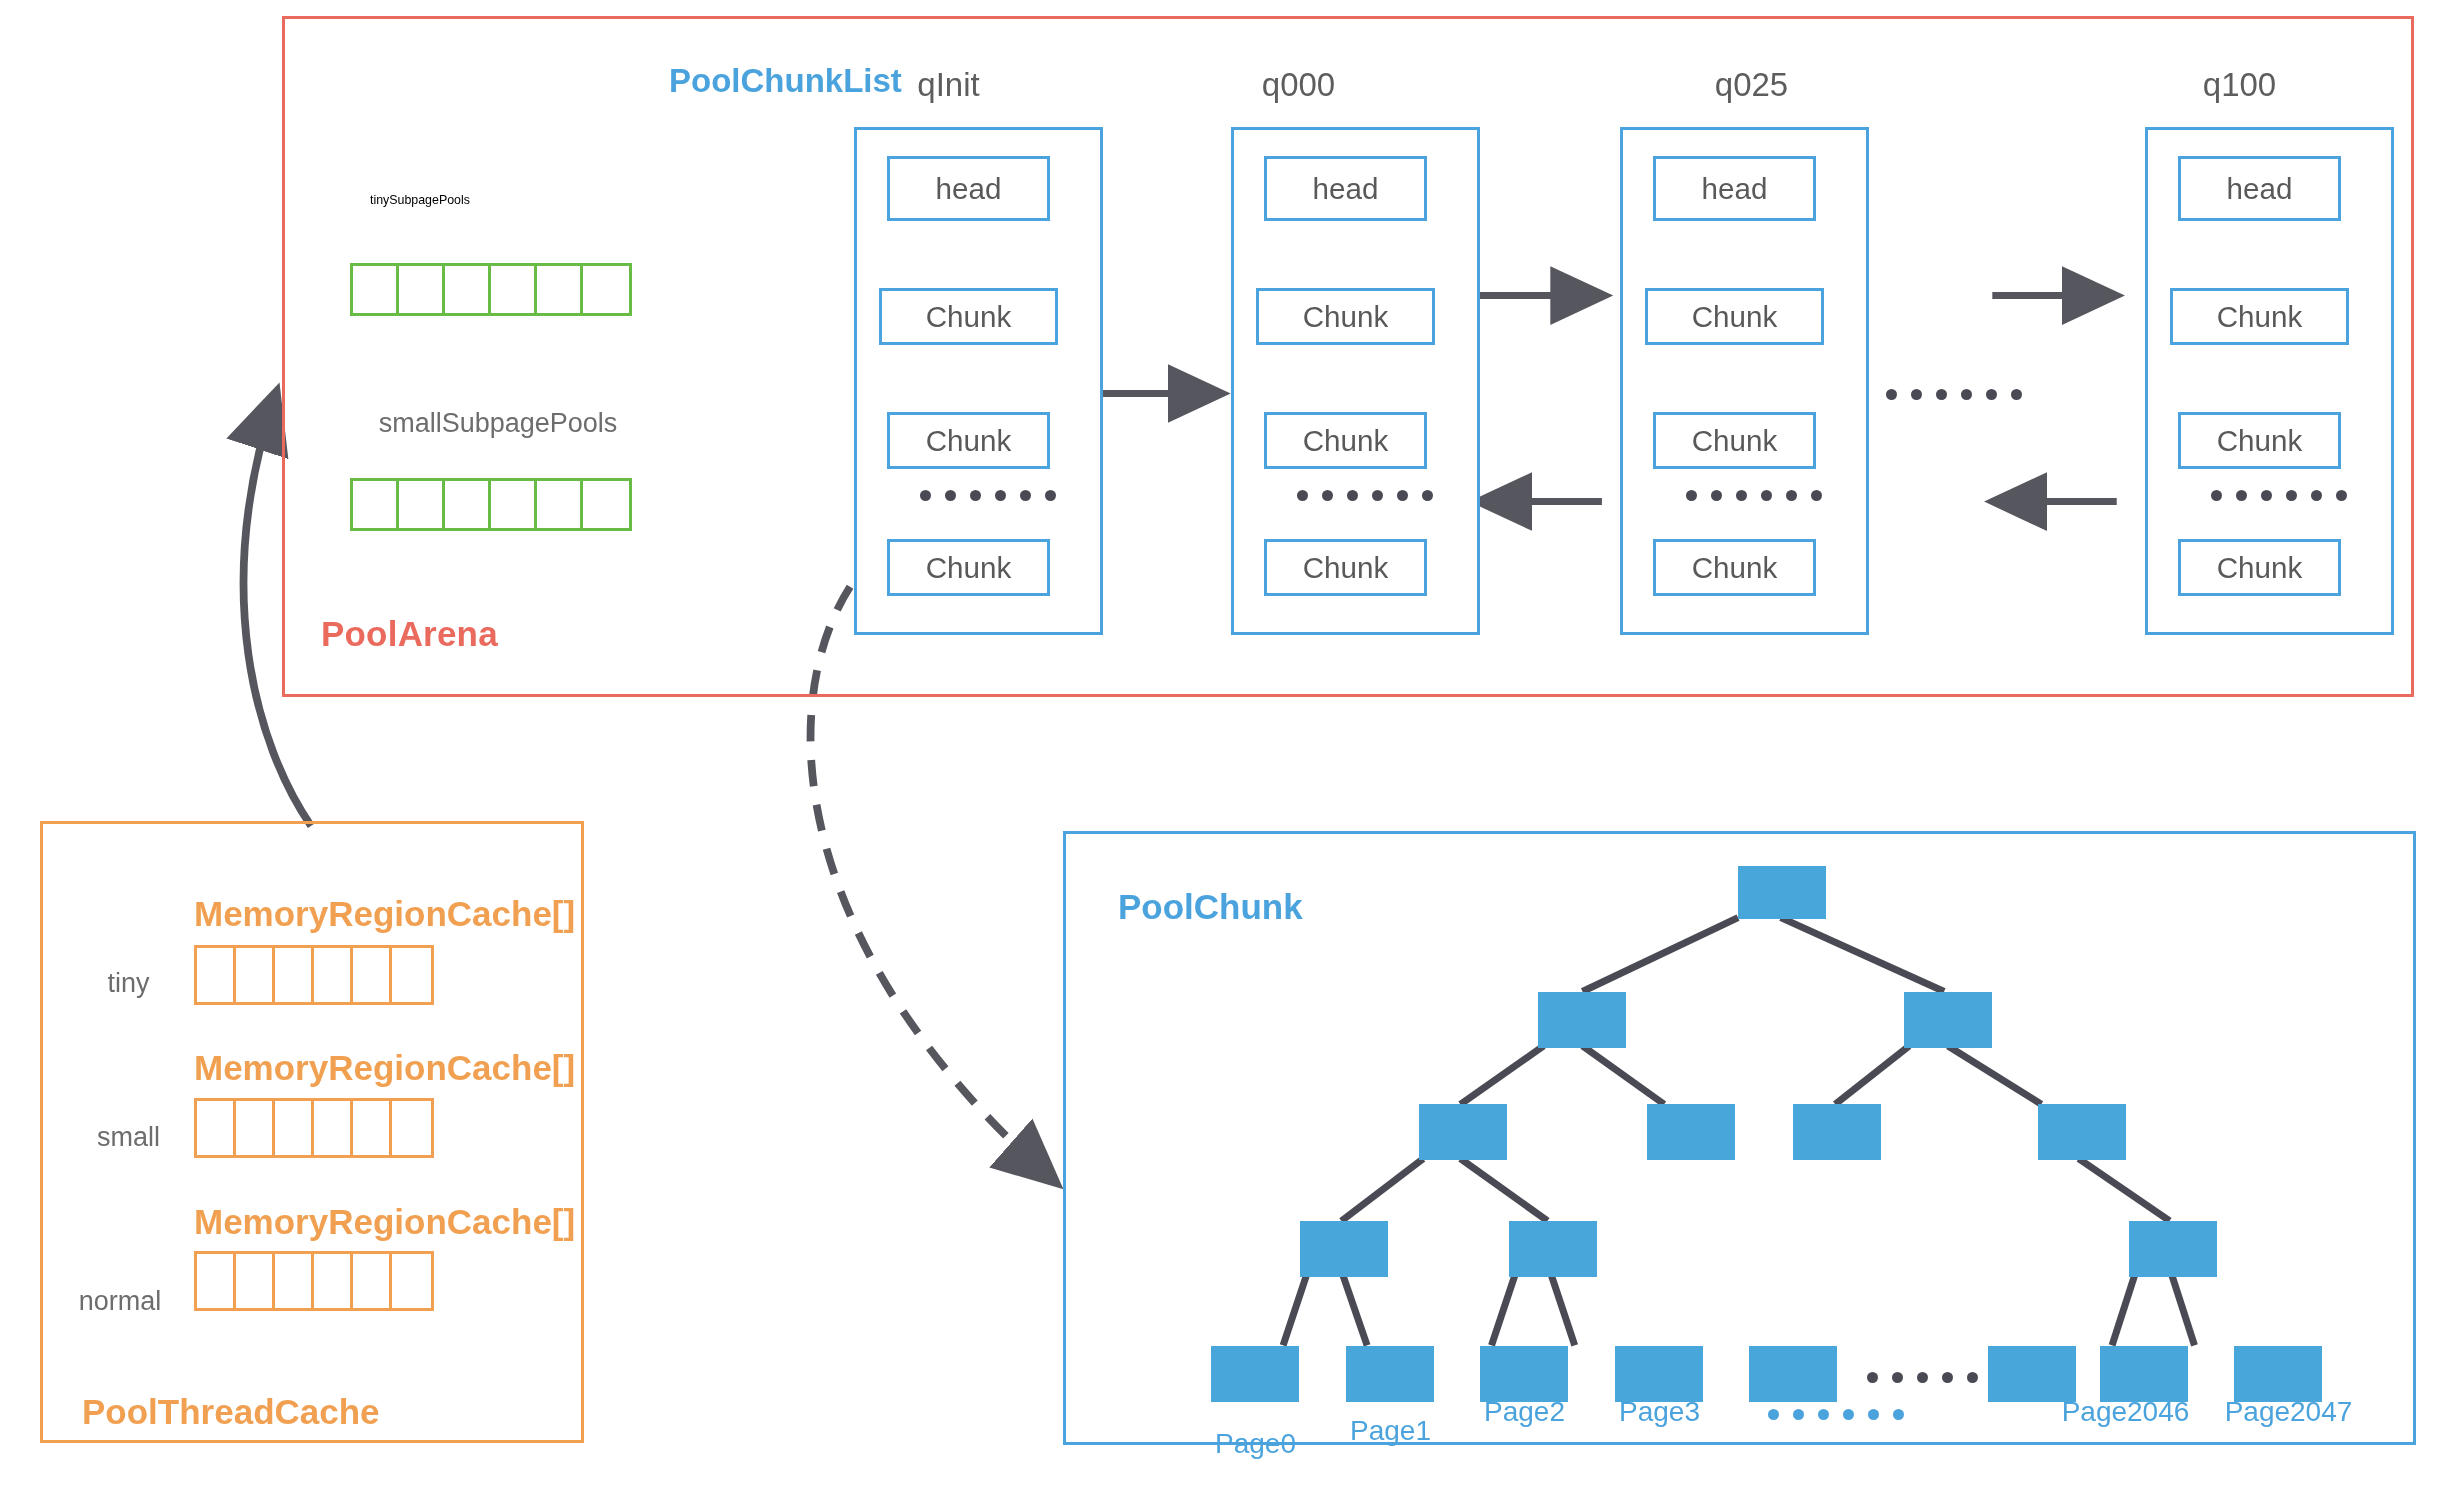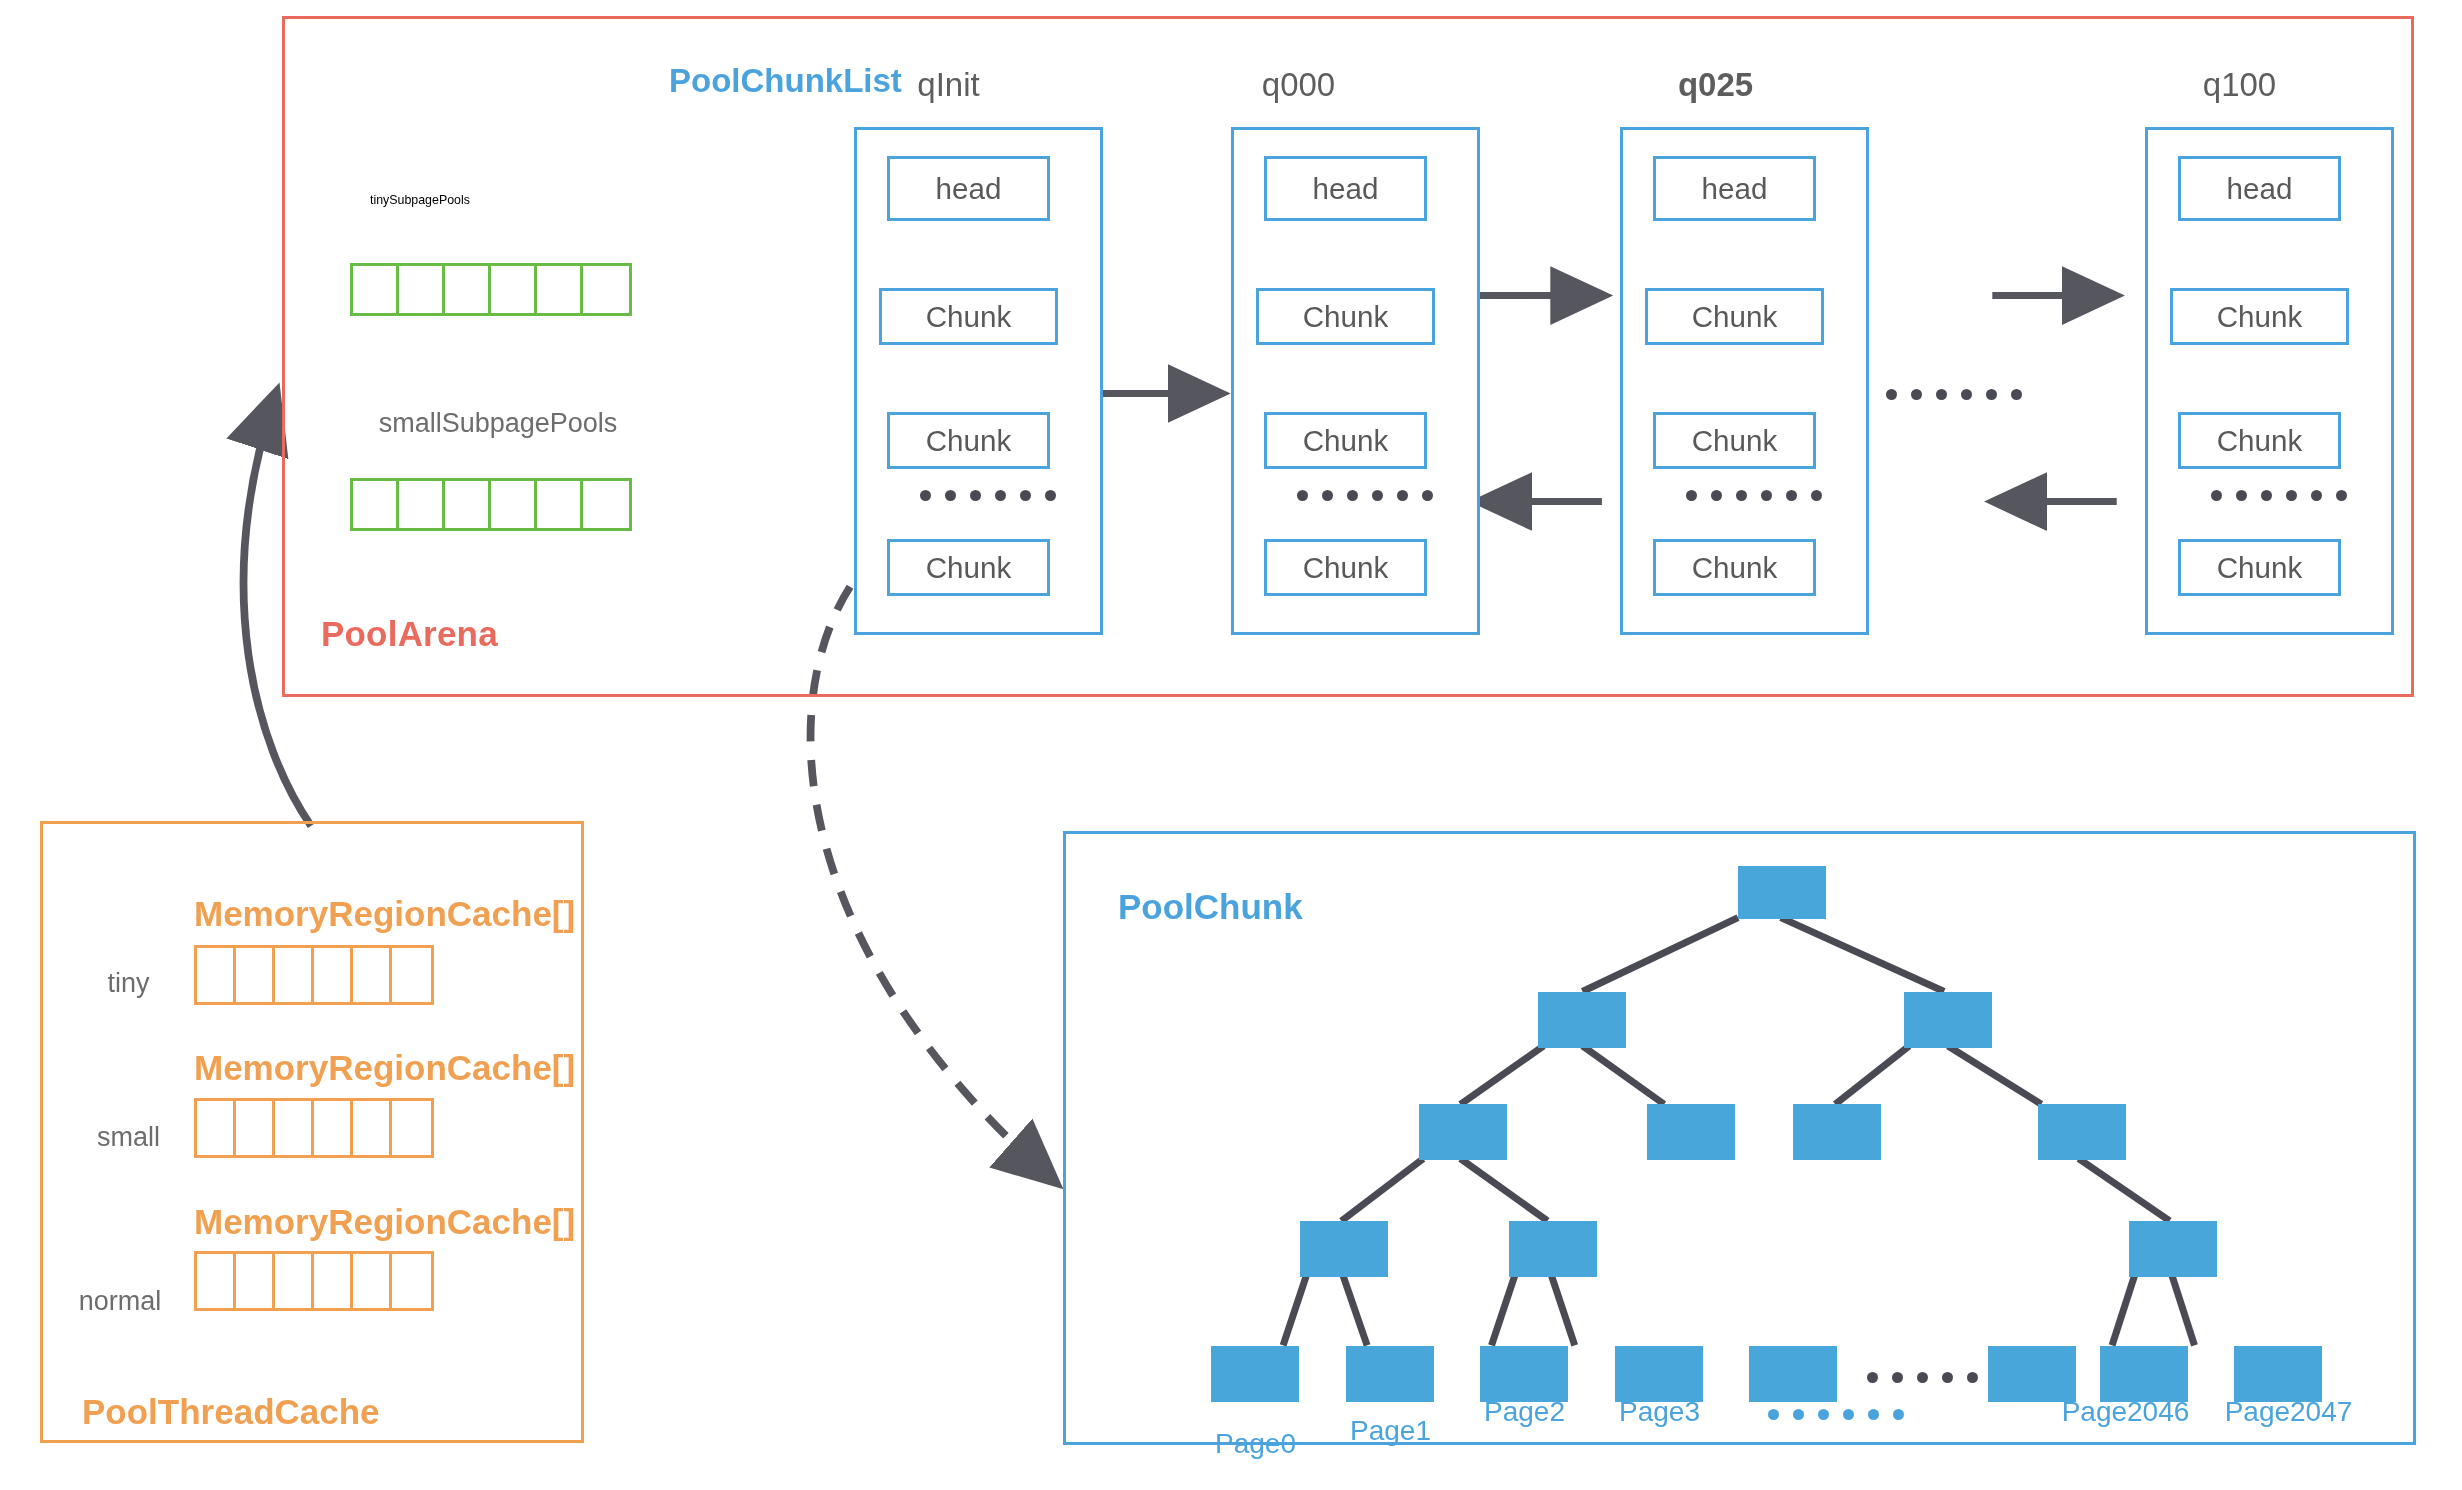--- a/index.html
+++ b/index.html
@@ -310,21 +310,21 @@
   <div class="abs dots-h" style="left:1297px; top:490px;">
     <i></i>
       <i></i>
       <i></i>
       <i></i>
       <i></i>
       <i></i>
   </div>
   <div class="abs node-box" style="left:1264px; top:539px; width:163px; height:57px;">Chunk</div>
 
-  <div class="abs cl-title" style="left:1626px; top:66px; width:179px;font-weight:bold;">q025</div>
+  <div class="abs cl-title" style="left:1662px; top:66px; width:179px;">q025</div>
   <div class="abs cl-box" style="left:1620px; top:127px; width:249px; height:508px;"></div>
   <div class="abs node-box" style="left:1653px; top:156px; width:163px; height:65px;">head</div>
   <div class="abs node-box" style="left:1645px; top:288px; width:179px; height:57px;">Chunk</div>
   <div class="abs node-box" style="left:1653px; top:412px; width:163px; height:57px;">Chunk</div>
   <div class="abs dots-h" style="left:1686px; top:490px;">
     <i></i>
       <i></i>
       <i></i>
       <i></i>
       <i></i>

